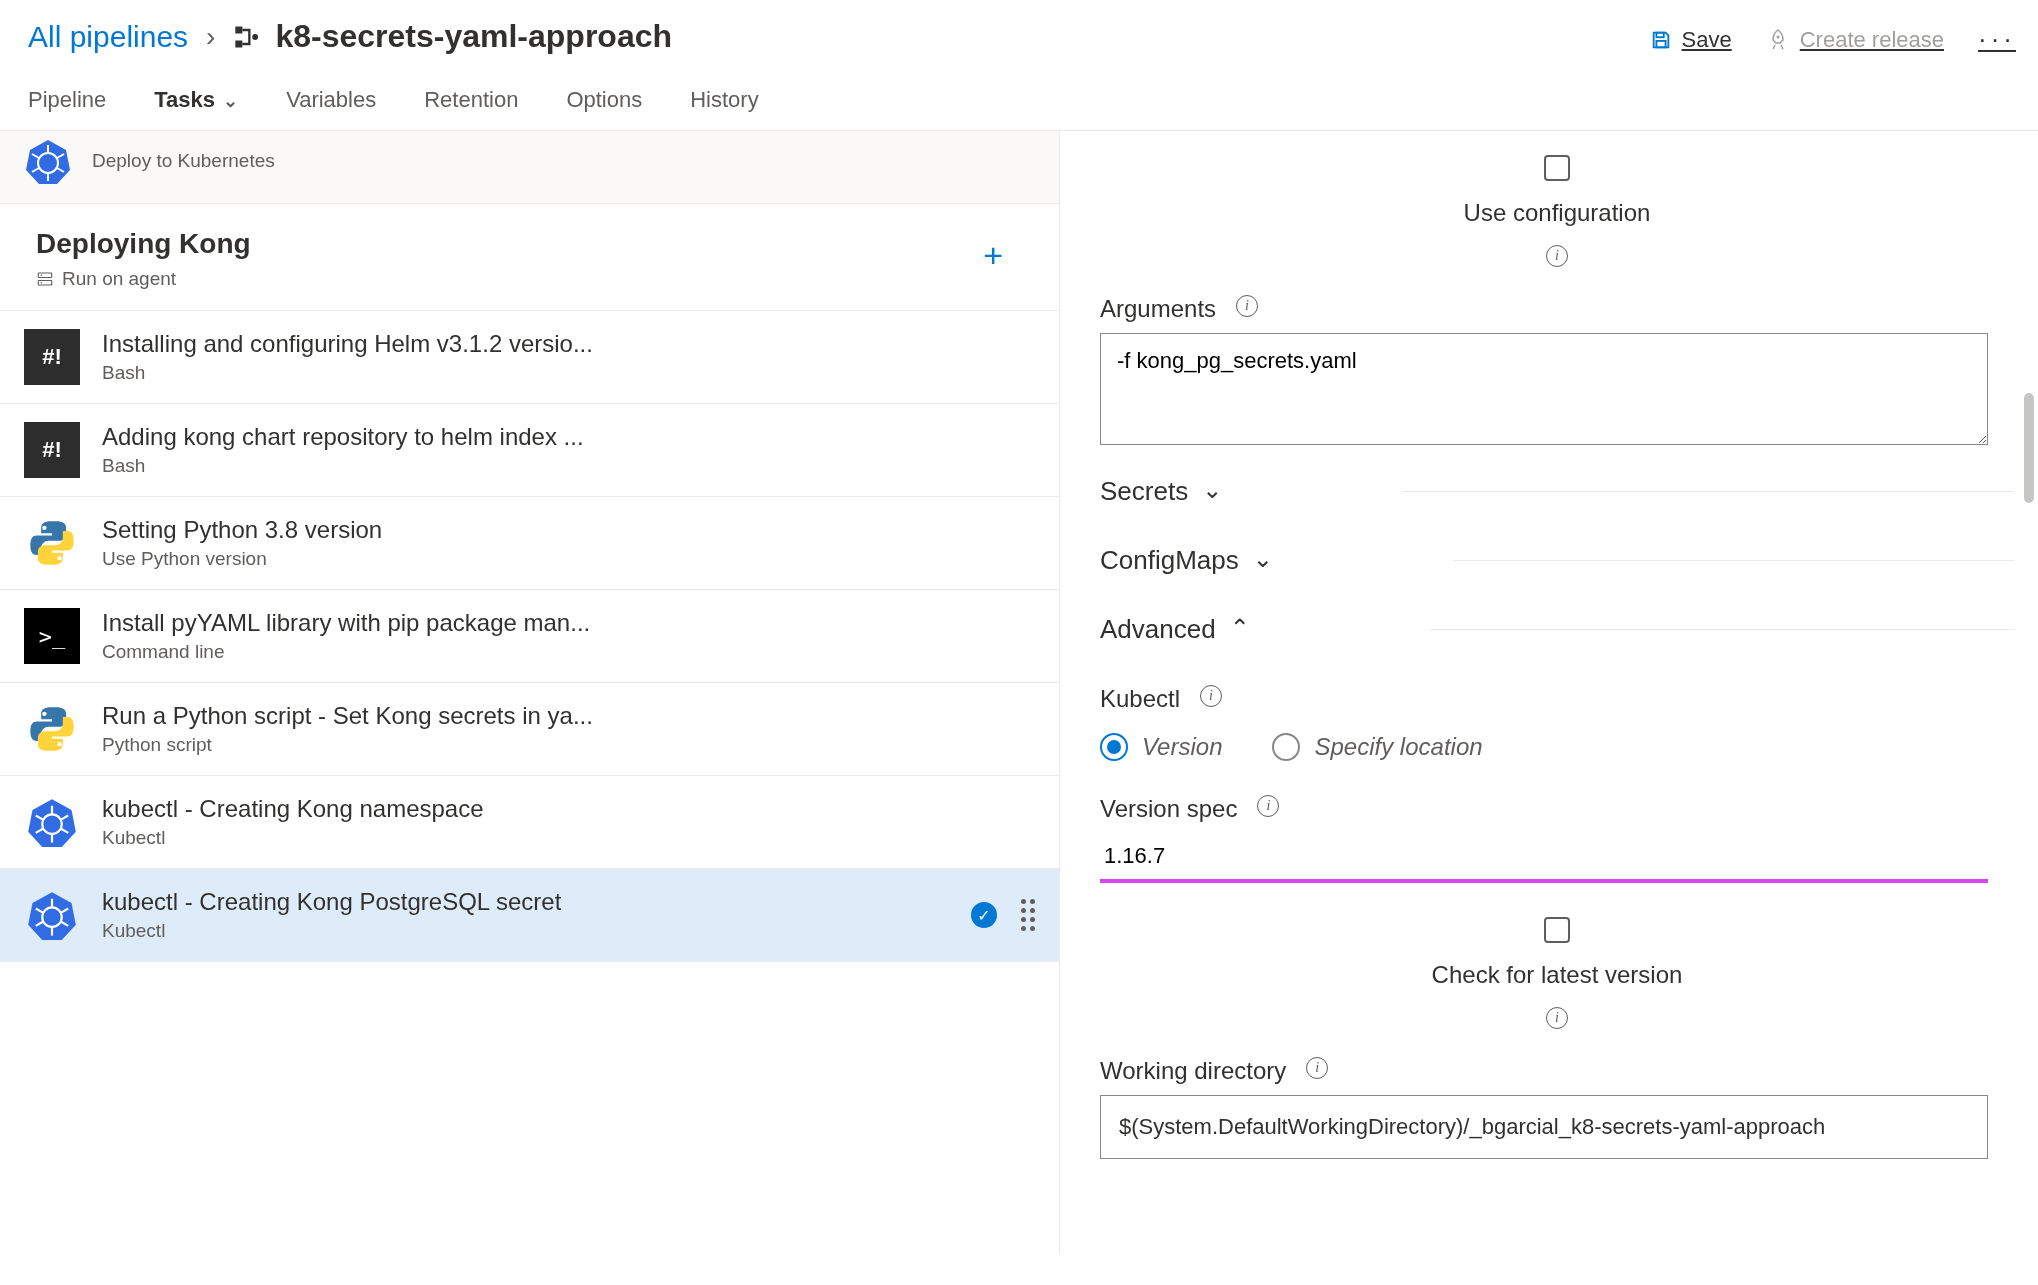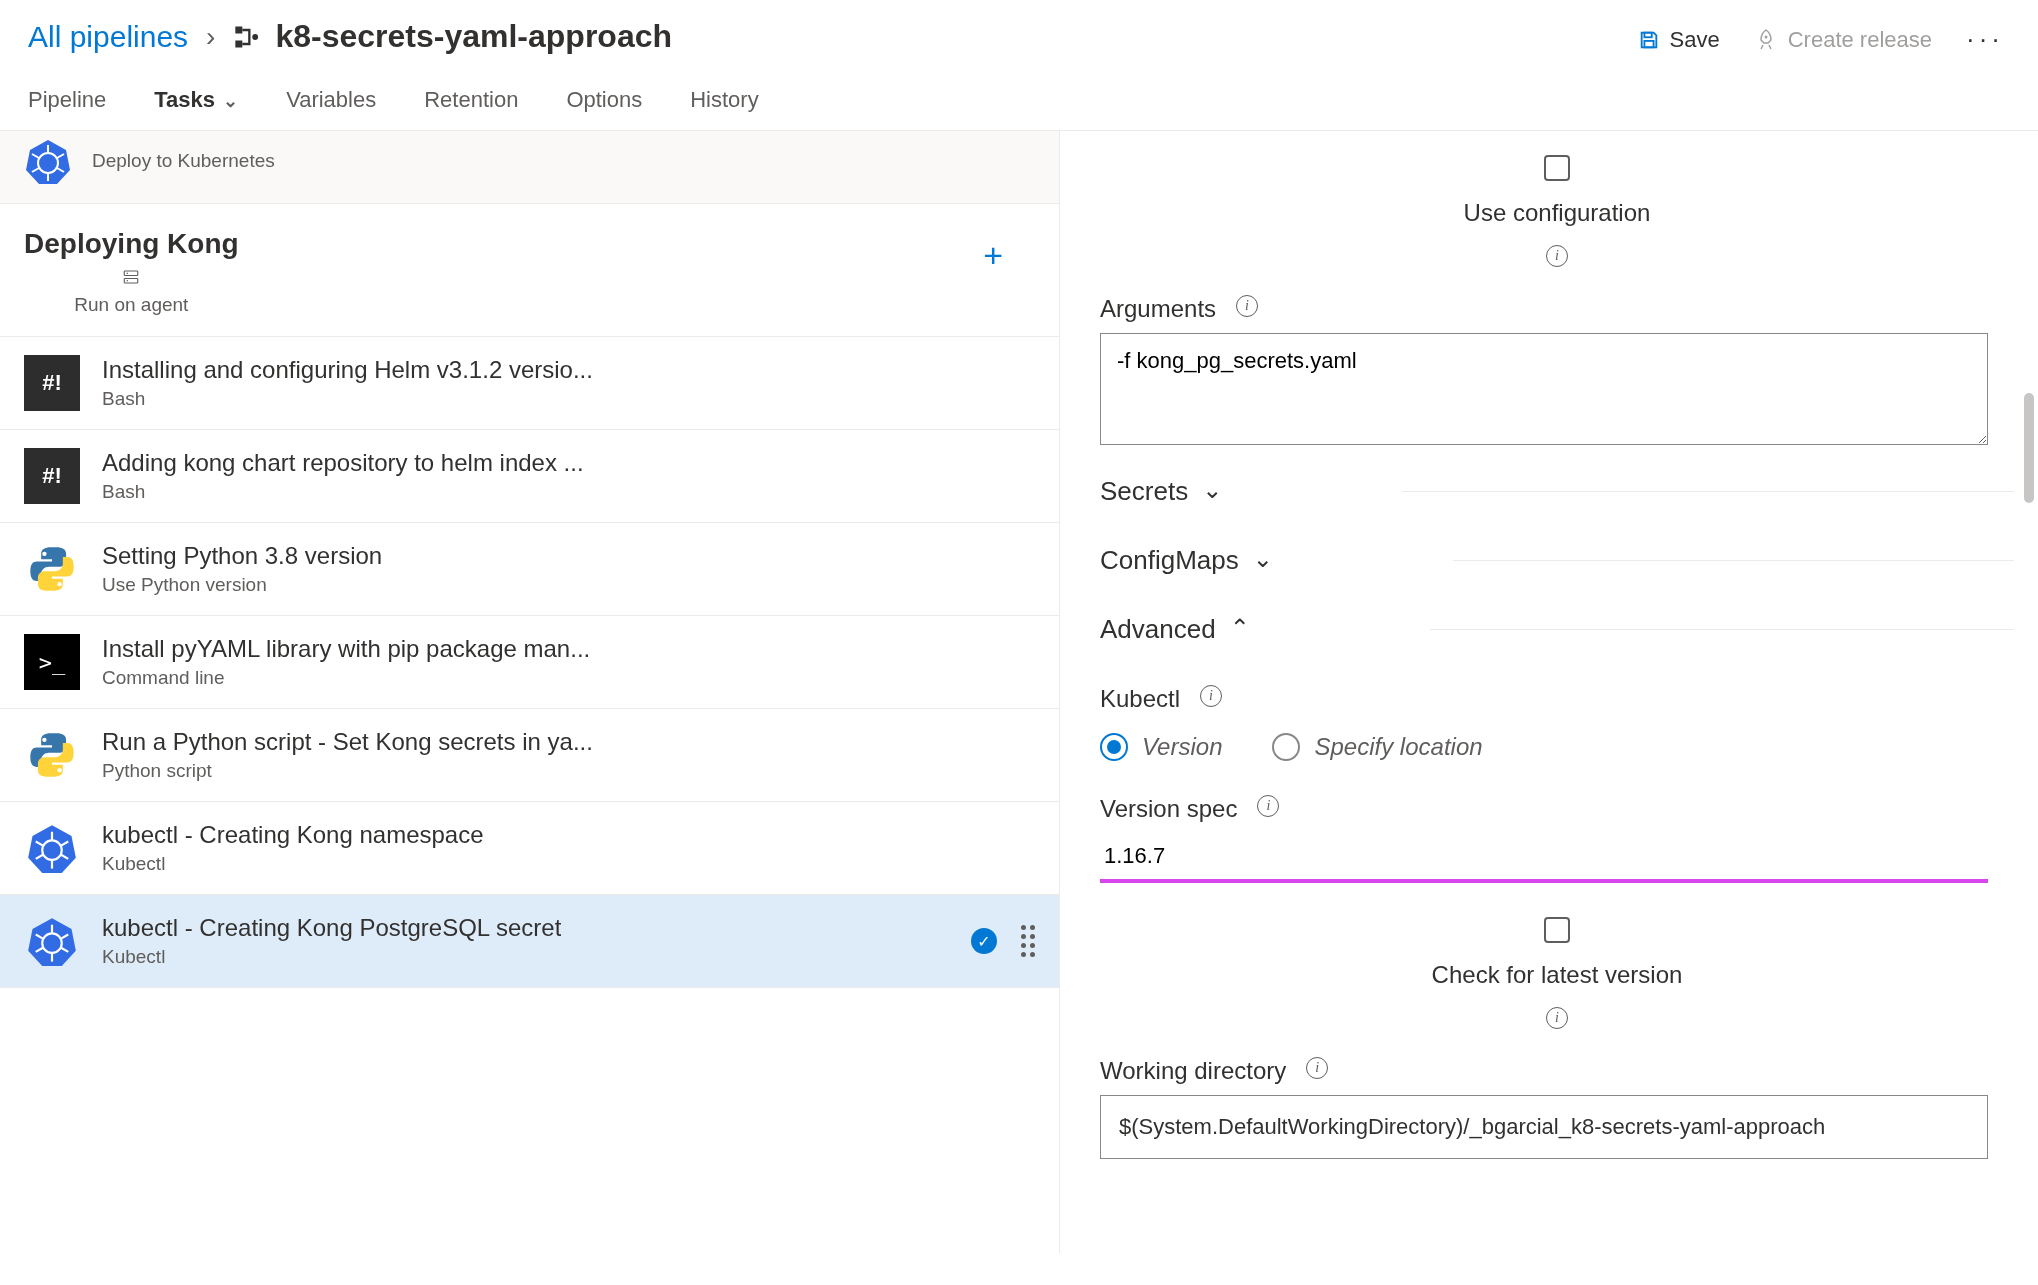--- a/index.html
+++ b/index.html
@@ -36,26 +36,27 @@
     margin-right: 14px;
     display: inline-flex; align-items: center; justify-content: center;
   }
   .bc-title {
     font-size: 32px;
     font-weight: 600;
     color: #323130;
   }
   .header-actions {
     position: absolute;
-    right: 34px;
+    right: 22px;
     top: 24px;
     display: flex;
     align-items: center;
     gap: 34px;
     font-size: 22px;
+    text-decoration: underline;
   }
   .hdr-btn { display: flex; align-items: center; gap: 10px; cursor: pointer; }
   .hdr-btn.disabled { color: #a19f9d; cursor: default; }
   .hdr-ellipsis { font-size: 26px; letter-spacing: 4px; cursor: pointer; color:#323130;}
 
   
   .tabs-row {
     display: flex;
     align-items: center;
     gap: 48px;
@@ -94,27 +95,27 @@
     border-bottom: 1px solid #edebe9;
     background: #faf9f8;
   }
   .k8s-wheel {
     width: 48px; height: 48px; border-radius: 50%;
     display:flex;align-items:center;justify-content:center;
   }
   .stage-partial .sub { font-size: 19px; color:#605e5c; }
 
   .agent-block {
-    padding: 24px 28px 20px 24px;
+    padding: 24px 28px 20px 36px;
     border-bottom: 1px solid #edebe9;
     display: flex; align-items: flex-end;
     position: relative;
   }
   .agent-block .title { font-size: 28px; font-weight: 600; }
-  .agent-block .sub-row { display:flex; align-items:center; gap:8px; margin-top:8px; font-size:19px; color:#605e5c;flex-direction:column;}
+  .agent-block .sub-row { display:flex; align-items:center; gap:8px; margin-top:8px; font-size:19px; color:#605e5c;}
   .agent-add {
     position: absolute; right: 56px; top: 32px;
     color: #0078d4; font-size: 34px; font-weight: 300; cursor:pointer;
   }
 
   .task-item {
     display: flex; align-items: center; gap: 22px;
     padding: 18px 24px;
     border-bottom: 1px solid #edebe9;
     cursor: pointer;

